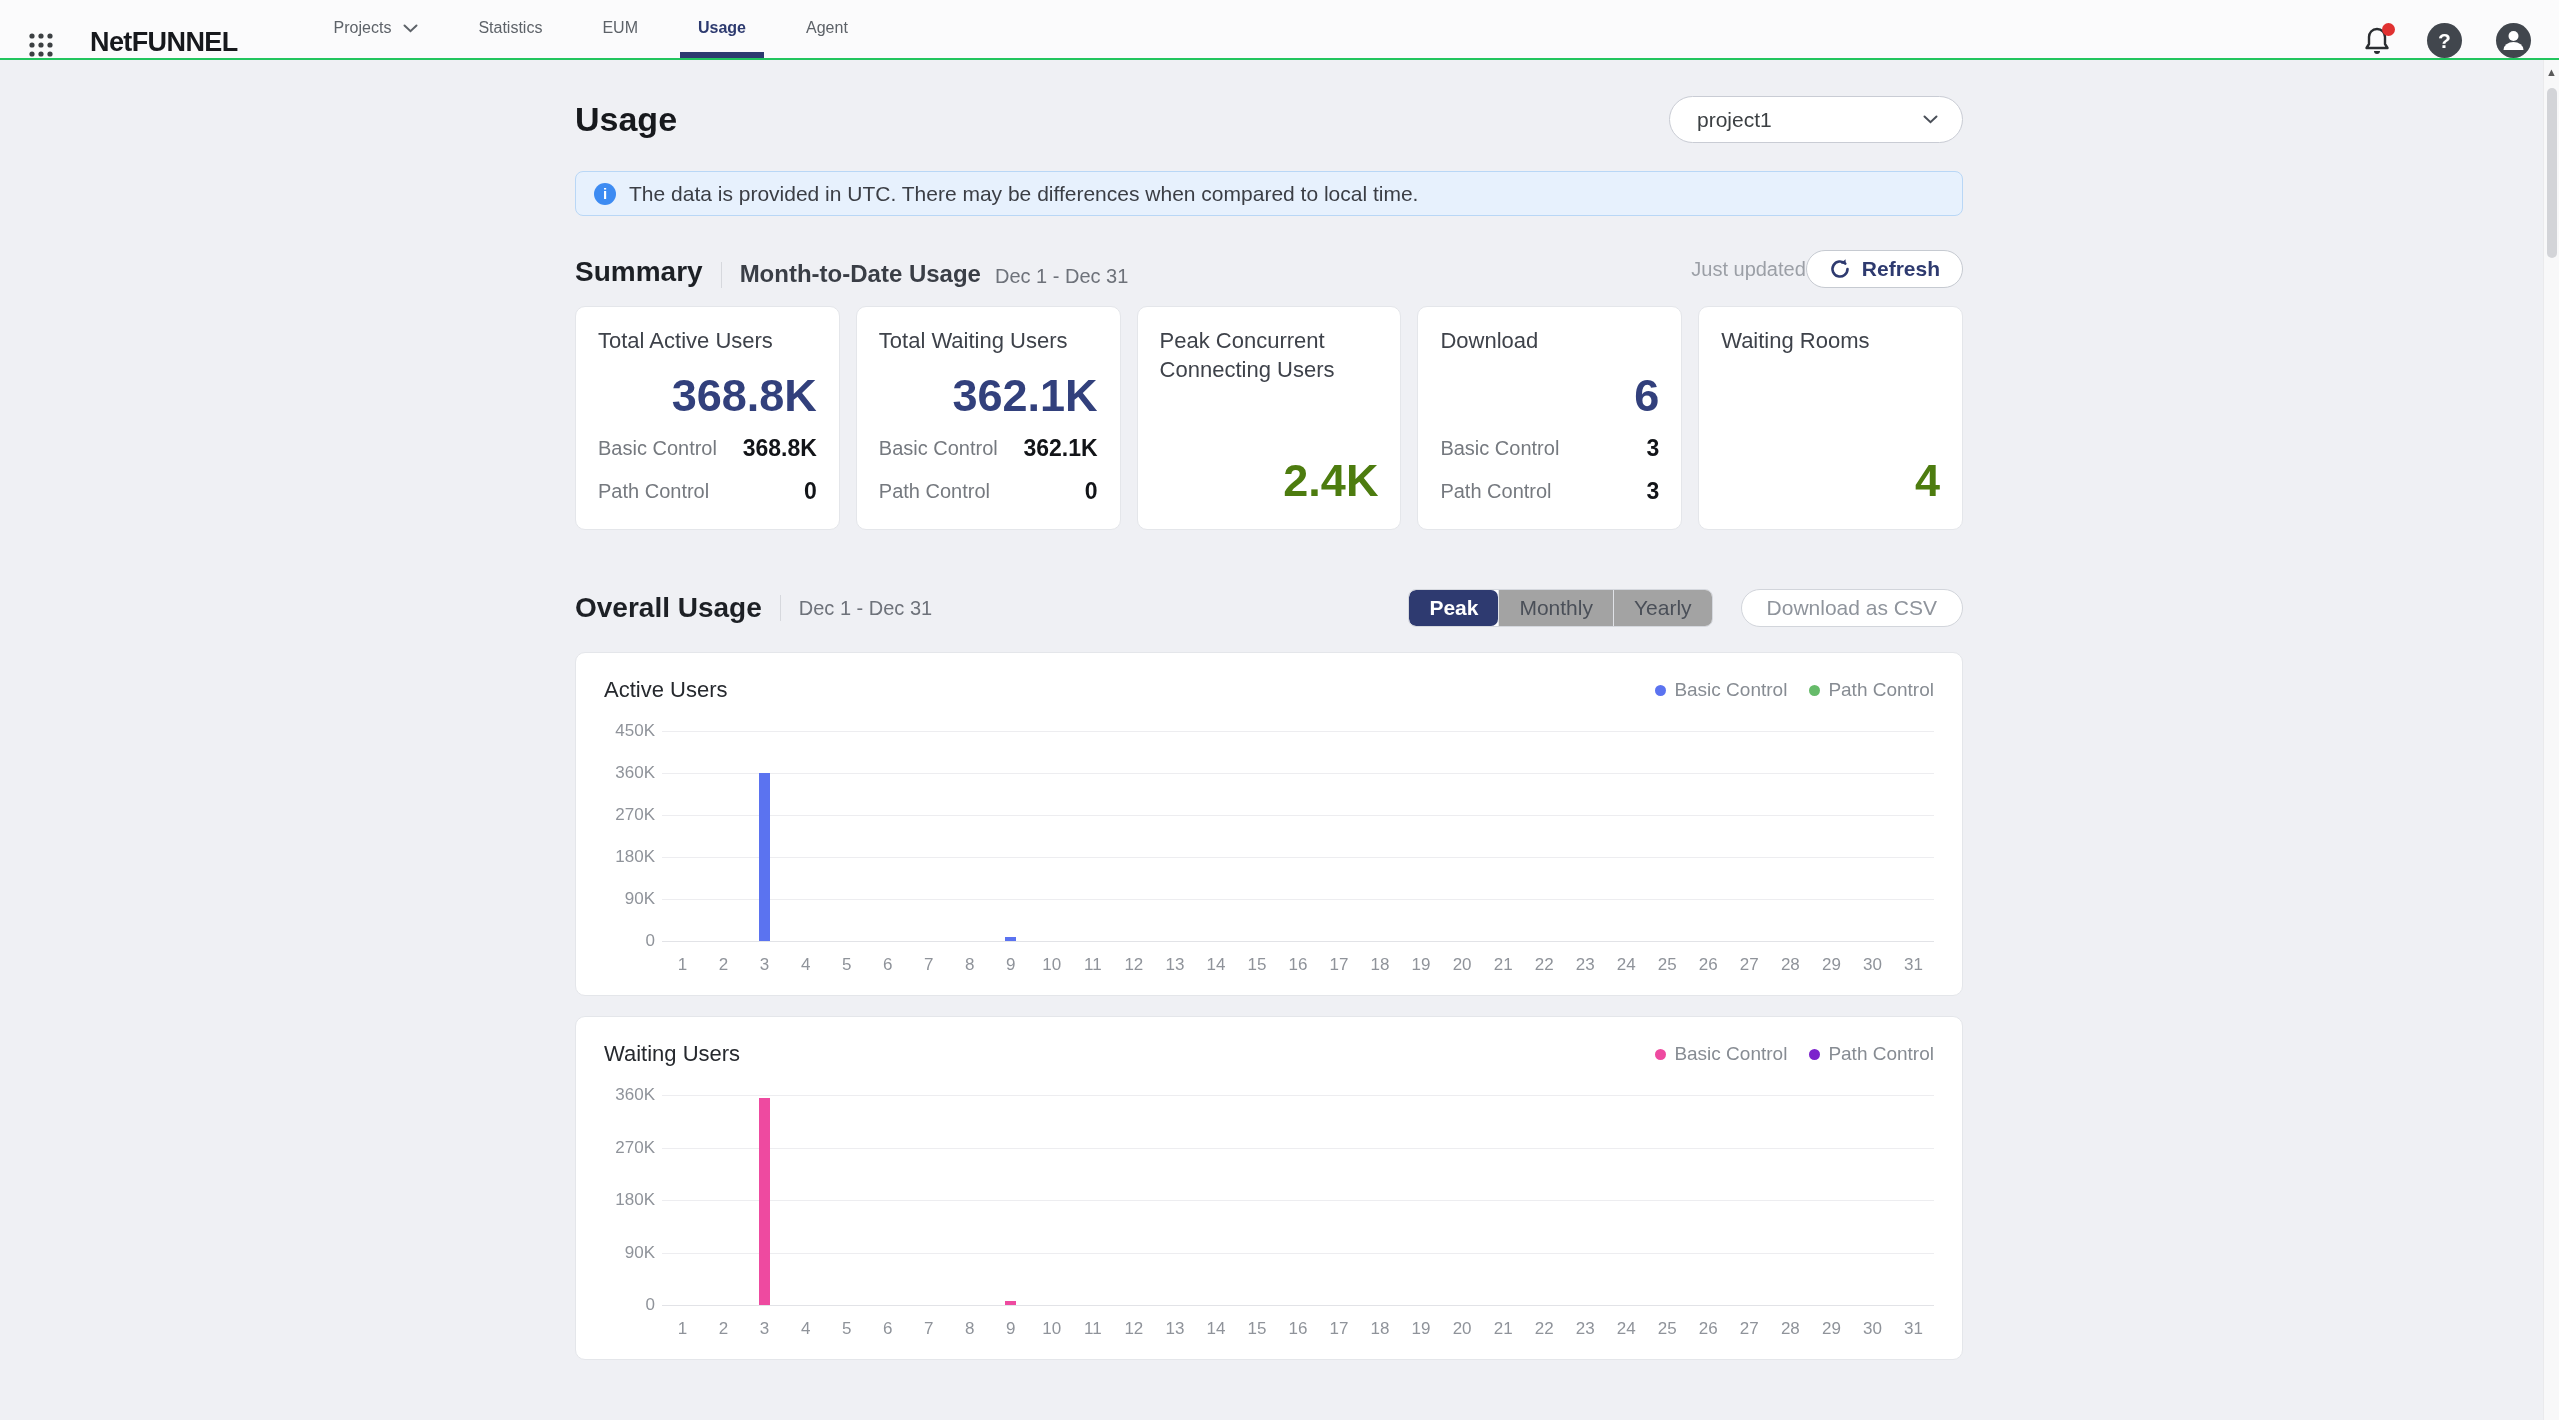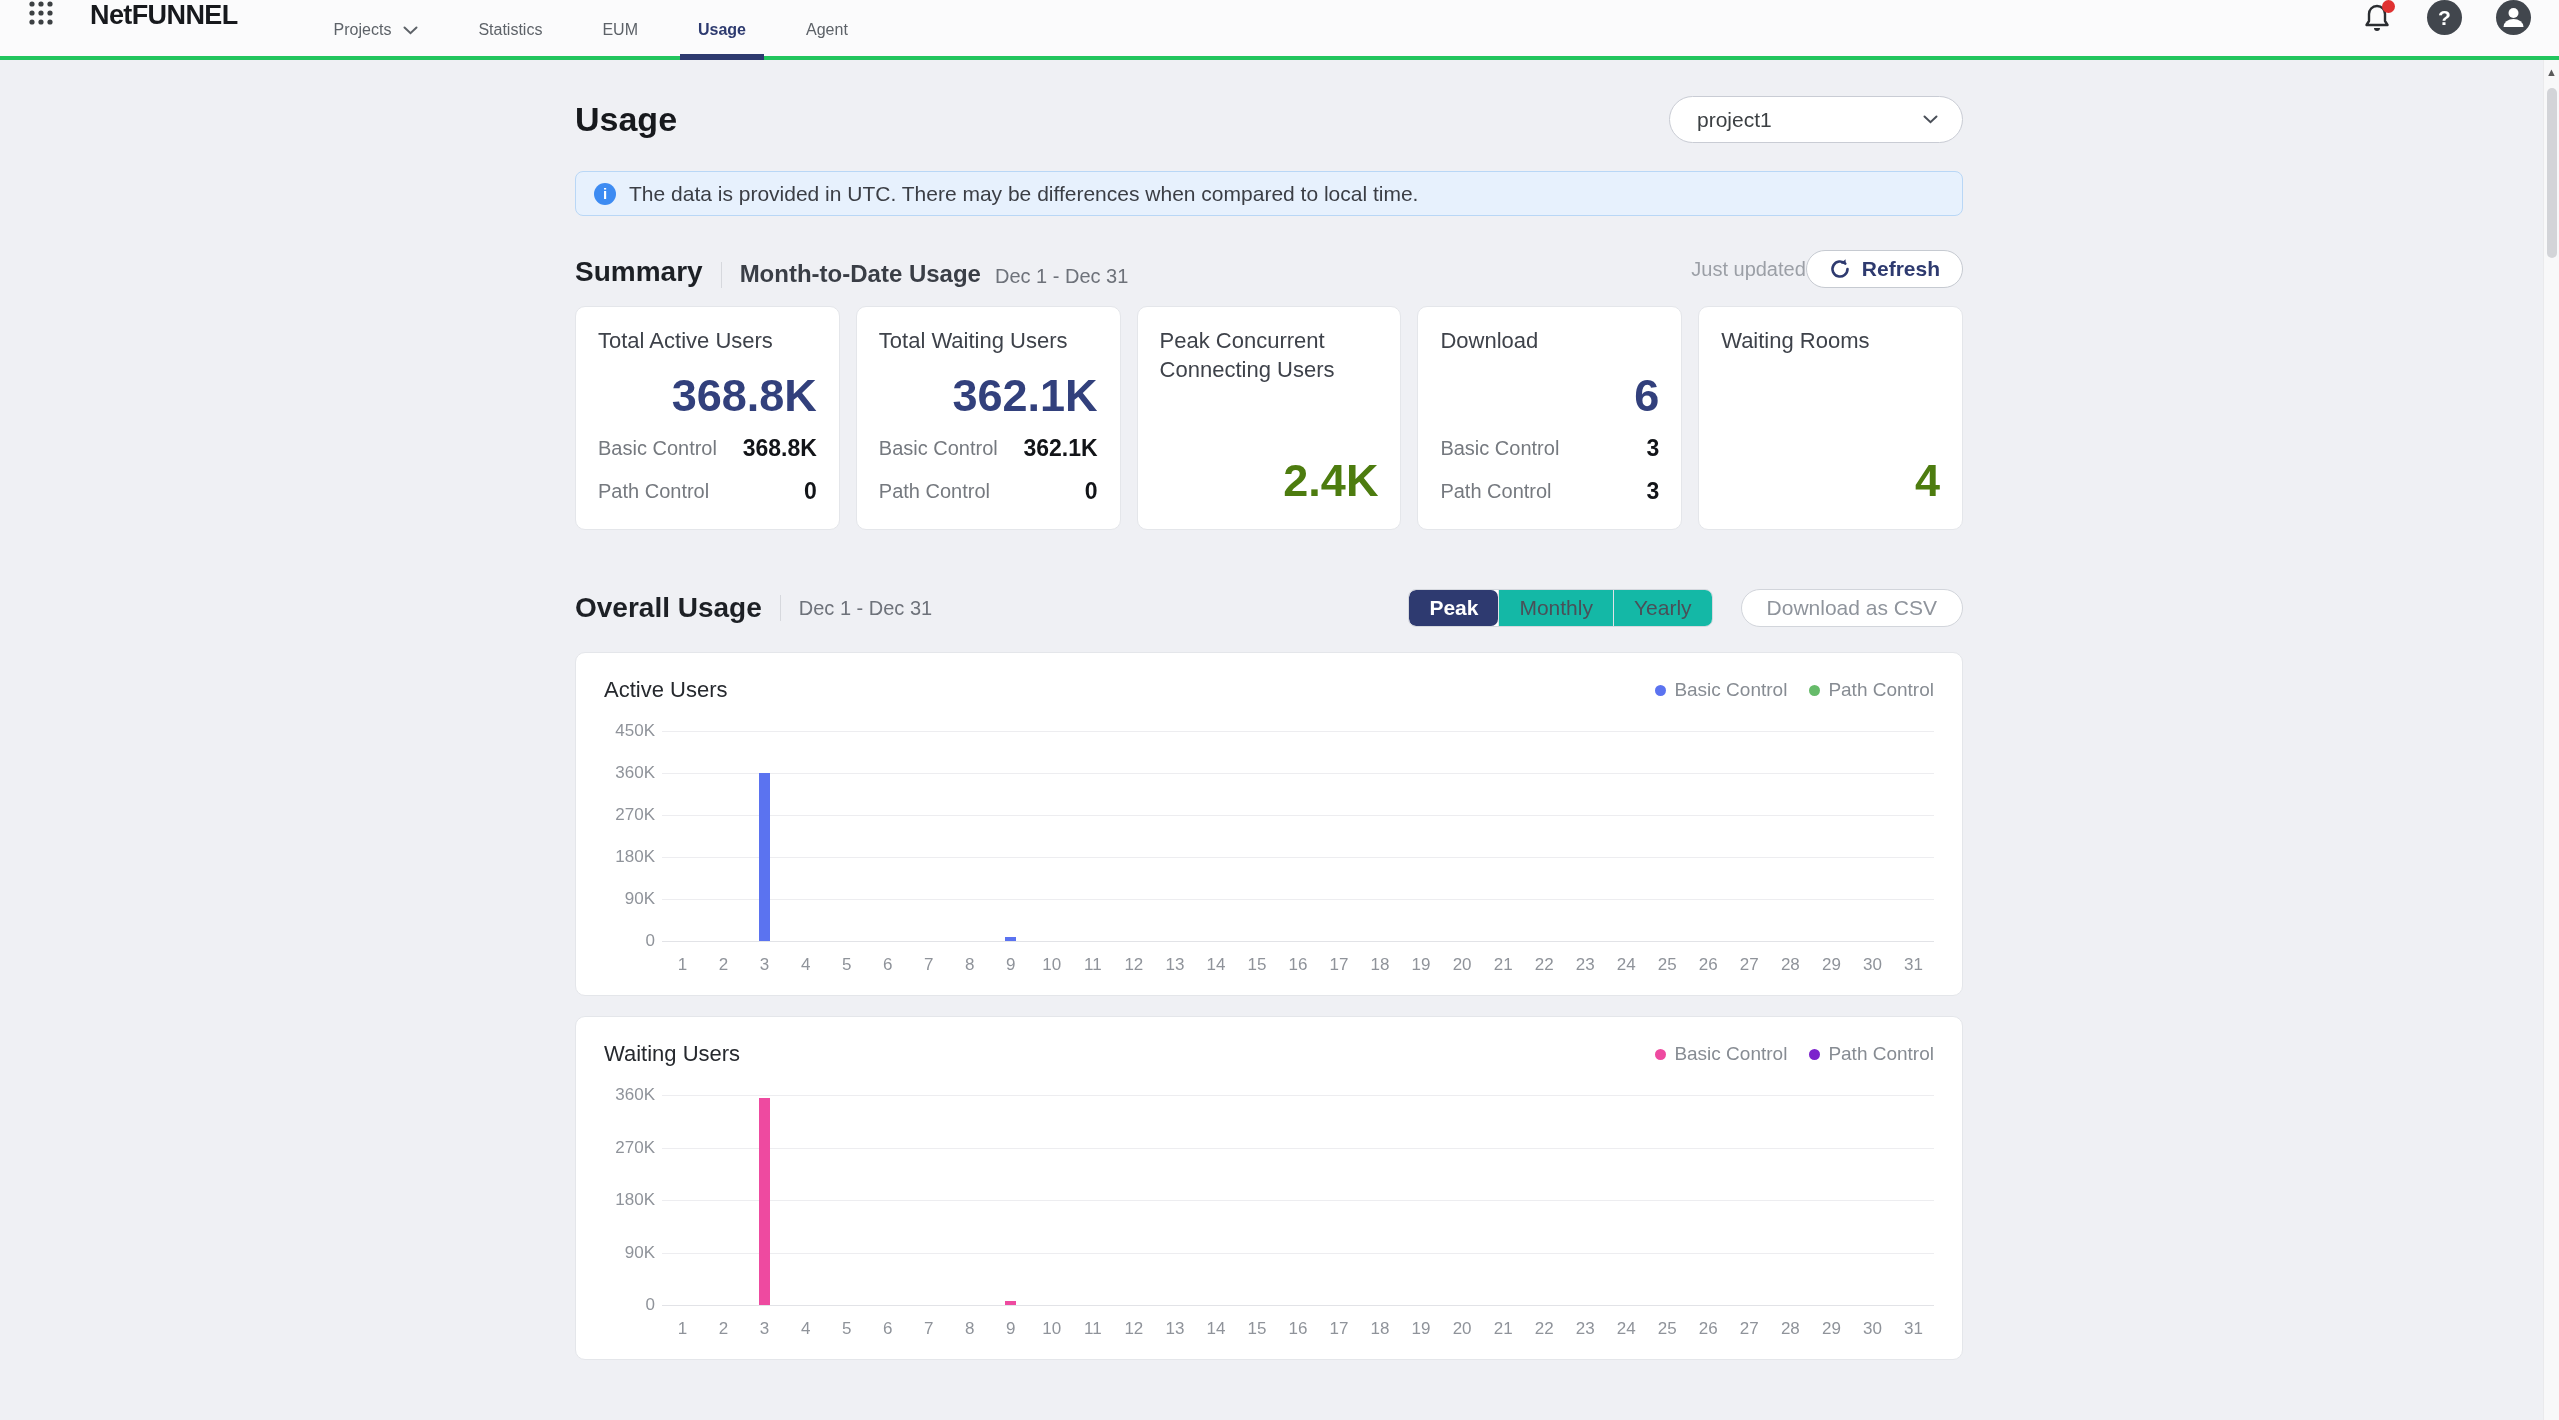--- a/index.html
+++ b/index.html
@@ -4,22 +4,22 @@
 <style>
   * { box-sizing: border-box; }
   html,body { margin:0; padding:0; }
   body {
     width:2559px; height:1420px; overflow:hidden; position:relative;
     background:#eff0f4; font-family:"Liberation Sans", sans-serif; color:#1d2025;
   }
 
   
   .topnav {
-    height:60px; background:#fbfbfc; border-bottom:4px solid #22c55e;
-    display:flex; align-items:flex-start; padding:0 28px; position:relative; z-index:5;
+    height:60px; background:#fbfbfc; border-bottom:2px solid #22c55e;
+    display:flex; align-items:flex-end; padding:0 28px; position:relative; z-index:5;
   }
   .grid-icon { width:26px; height:26px; cursor:pointer; display:flex; }
   .logo { font-size:27px; font-weight:800; color:#17191d; letter-spacing:-0.6px; margin:0 96px 0 36px; cursor:pointer; }
   .nav-items { display:flex; gap:60px; align-items:stretch; height:60px; }
   .nav-item { font-size:16px; color:#5d6268; display:flex; align-items:center; gap:12px; cursor:pointer; position:relative; }
   .nav-item.active { color:#2d3a6f; font-weight:600; }
   .nav-item.active::after { content:""; position:absolute; left:-18px; right:-18px; bottom:0; height:6px; background:#2d3a6f; }
   .chev { width:15px; height:9px; }
   .nav-right { margin-left:auto; display:flex; align-items:center; gap:34px; }
   .bell-wrap { position:relative; width:32px; height:32px; cursor:pointer; }
@@ -66,21 +66,21 @@
   .card-row { display:flex; justify-content:space-between; align-items:center; }
   .row-label { font-size:20px; color:#75797f; }
   .row-value { font-size:23px; font-weight:700; color:#121418; }
   .card-value-bottom { margin-top:auto; text-align:right; font-size:45px; font-weight:700; color:#4d7c0f; padding-bottom:2px; }
 
   
   .overall-header { margin-top:58px; display:flex; align-items:center; height:40px; }
   .controls { margin-left:auto; display:flex; align-items:center; gap:28px; }
   .segmented { display:flex; border:1px solid #d5d8de; border-radius:8px; overflow:hidden; background:#fff; height:38px; }
   .seg-btn { min-width:88px; padding:0 20px; display:flex; align-items:center; justify-content:center;
-    font-size:21px; color:#4a4f58; background:#14b8a6; border:none; border-left:1px solid #e0e2e7; cursor:pointer;
+    font-size:21px; color:#4a4f58; background:#a3a3a3; border:none; border-left:1px solid #e0e2e7; cursor:pointer;
     font-family:"Liberation Sans", sans-serif; }
   .seg-btn:first-child { border-left:none; }
   .seg-btn.active { background:#2e3a70; color:#fff; font-weight:600; border-radius:7px; }
   .download-btn { height:38px; border:1px solid #d2d5db; border-radius:19px; background:#fff; padding:0 25px;
     font-size:21px; color:#8f949c; display:flex; align-items:center; cursor:pointer; font-family:"Liberation Sans", sans-serif; }
 
   
   .chart-card { margin-top:24px; background:#fff; border:1px solid #e4e6ea; border-radius:10px; padding:24px 28px 20px; }
   .chart-card + .chart-card { margin-top:20px; }
   .chart-head { display:flex; align-items:center; justify-content:space-between; }

